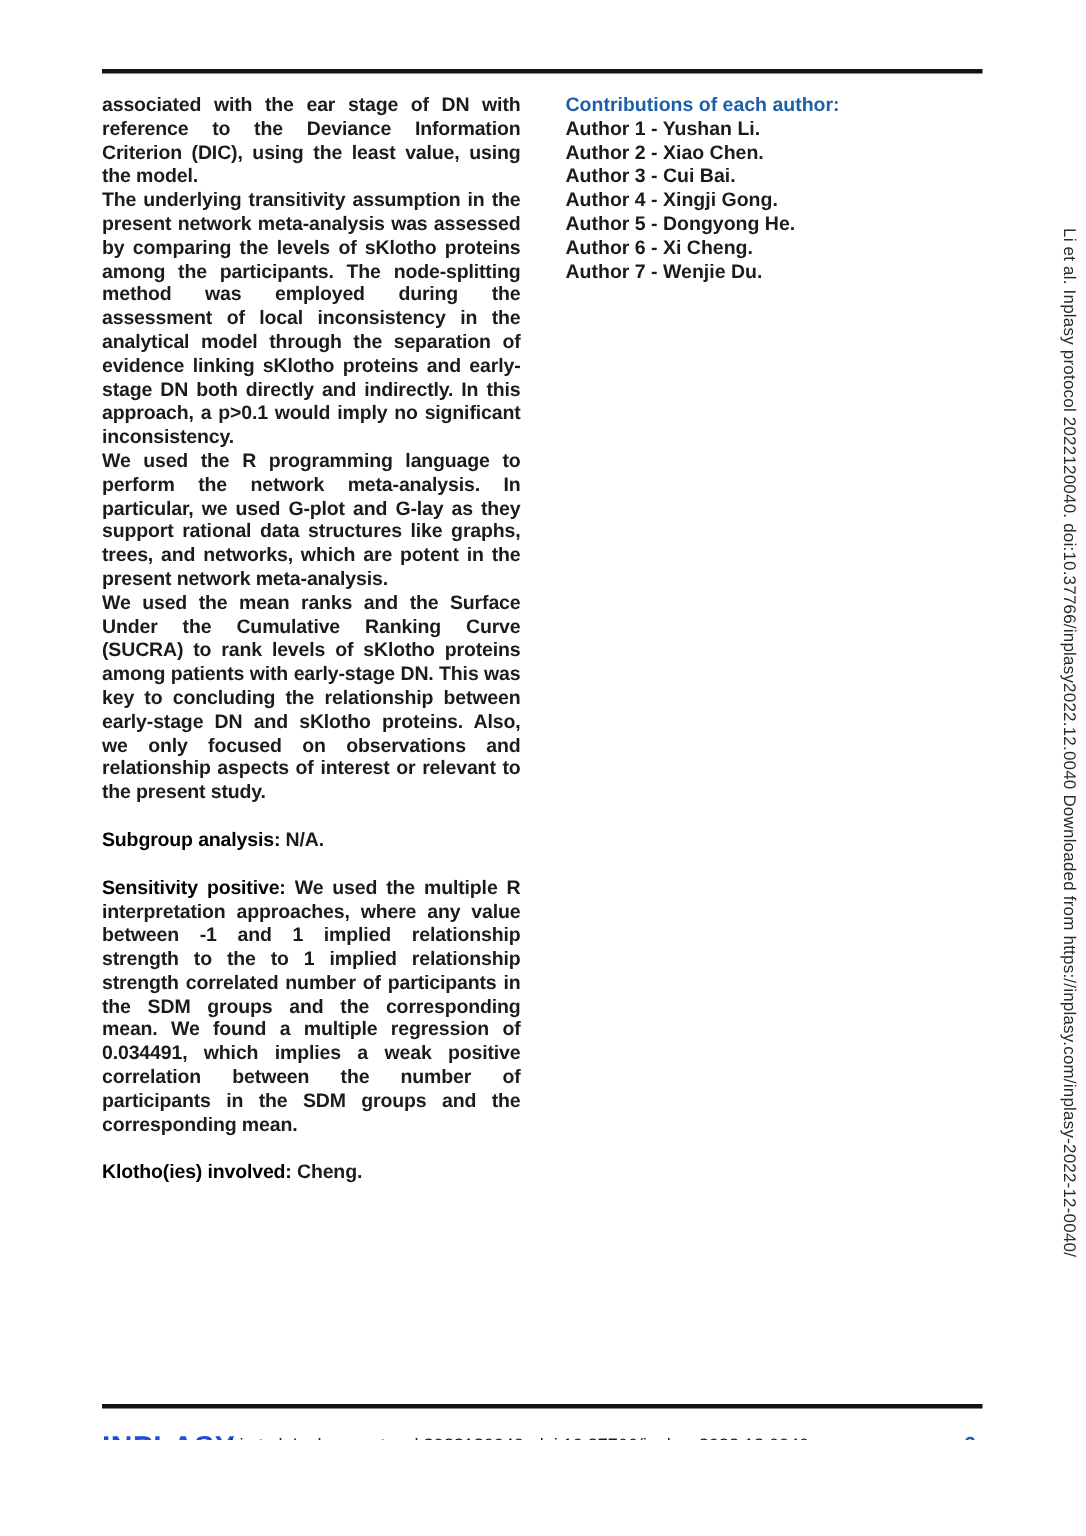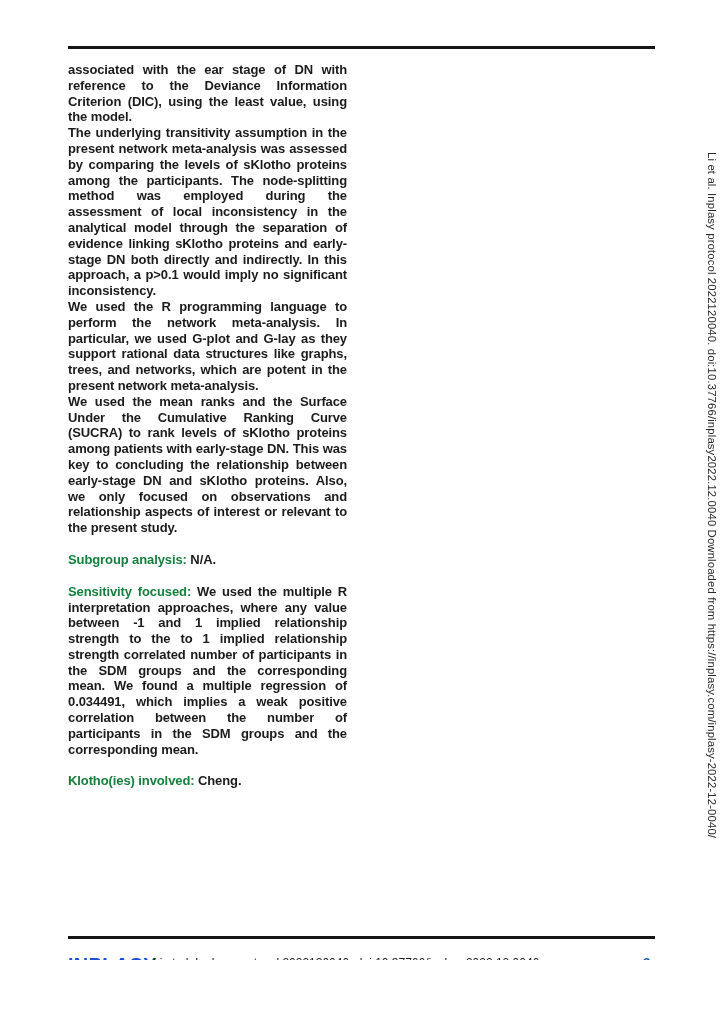--- a/index.html
+++ b/index.html
@@ -37,21 +37,21 @@
   .col-left {
     width: 279px;
     font-size: 13px;
     line-height: 15.8px;
     font-weight: 700;
     text-align: justify;
     letter-spacing: -0.1px;
   }
   .col-left p { margin: 0; }
   .col-left p.section { margin-top: 16px; }
-  .label { color: #15803d; }
+  .label { color: #000000; }
 
   .col-right {
     width: 278px;
     font-size: 13px;
     line-height: 15.8px;
     font-weight: 700;
   }
   .col-right .heading { color: #1c5fa8; margin: 0; }
   .col-right .author { margin: 0; }
 
@@ -107,31 +107,41 @@
       <p>The underlying transitivity assumption in the present network meta-analysis was assessed by comparing the levels of sKlotho proteins among the participants. The node-splitting method was employed during the assessment of local inconsistency in the analytical model through the separation of evidence linking sKlotho proteins and early-stage DN both directly and indirectly. In this approach, a p&gt;0.1 would imply no significant inconsistency.</p>
       <p>We used the R programming language to perform the network meta-analysis. In particular, we used G-plot and G-lay as they support rational data structures like graphs, trees, and networks, which are potent in the present network meta-analysis.</p>
       <p>We used the mean ranks and the Surface Under the Cumulative Ranking Curve (SUCRA) to rank levels of sKlotho proteins among patients with early-stage DN. This was key to concluding the relationship between early-stage DN and sKlotho proteins. Also, we only focused on observations and relationship aspects of interest or relevant to the present study.</p>
 
       <p class="section">
         <span class="label">Subgroup analysis:</span>
         <span>N/A.</span>
       </p>
 
       <p class="section">
-        <span class="label">Sensitivity focused:</span>
+        <span class="label">Sensitivity positive:</span>
         <span>We used the multiple R interpretation approaches, where any value between -1 and 1 implied relationship strength to the to 1 implied relationship strength correlated number of participants in the SDM groups and the corresponding mean. We found a multiple regression of 0.034491, which implies a weak positive correlation between the number of participants in the SDM groups and the corresponding mean.</span>
       </p>
 
       <p class="section">
         <span class="label">Klotho(ies) involved:</span>
         <span>Cheng.</span>
       </p>
 
     </div>
 
+    <div class="col-right">
+      <p class="heading">Contributions of each author:</p>
+      <p class="author">Author 1 - Yushan Li.</p>
+      <p class="author">Author 2 - Xiao Chen.</p>
+      <p class="author">Author 3 - Cui Bai.</p>
+      <p class="author">Author 4 - Xingji Gong.</p>
+      <p class="author">Author 5 - Dongyong He.</p>
+      <p class="author">Author 6 - Xi Cheng.</p>
+      <p class="author">Author 7 - Wenjie Du.</p>
+    </div>
 
   </div>
 
   <div class="sidebar-citation">Li et al. Inplasy protocol 2022120040. doi:10.37766/inplasy2022.12.0040 Downloaded from https://inplasy.com/inplasy-2022-12-0040/</div>
 
   <div class="bottom-rule"></div>
 
   <div class="footer-logo">INPLASY</div>
   <div class="footer-citation">Li et al. Inplasy protocol 2022120040. doi:10.37766/inplasy2022.12.0040</div>
   <div class="footer-page-number">3</div>

